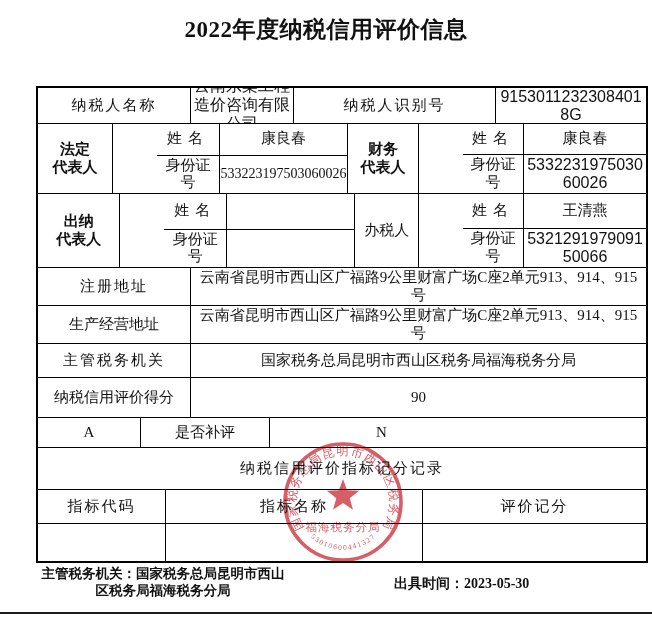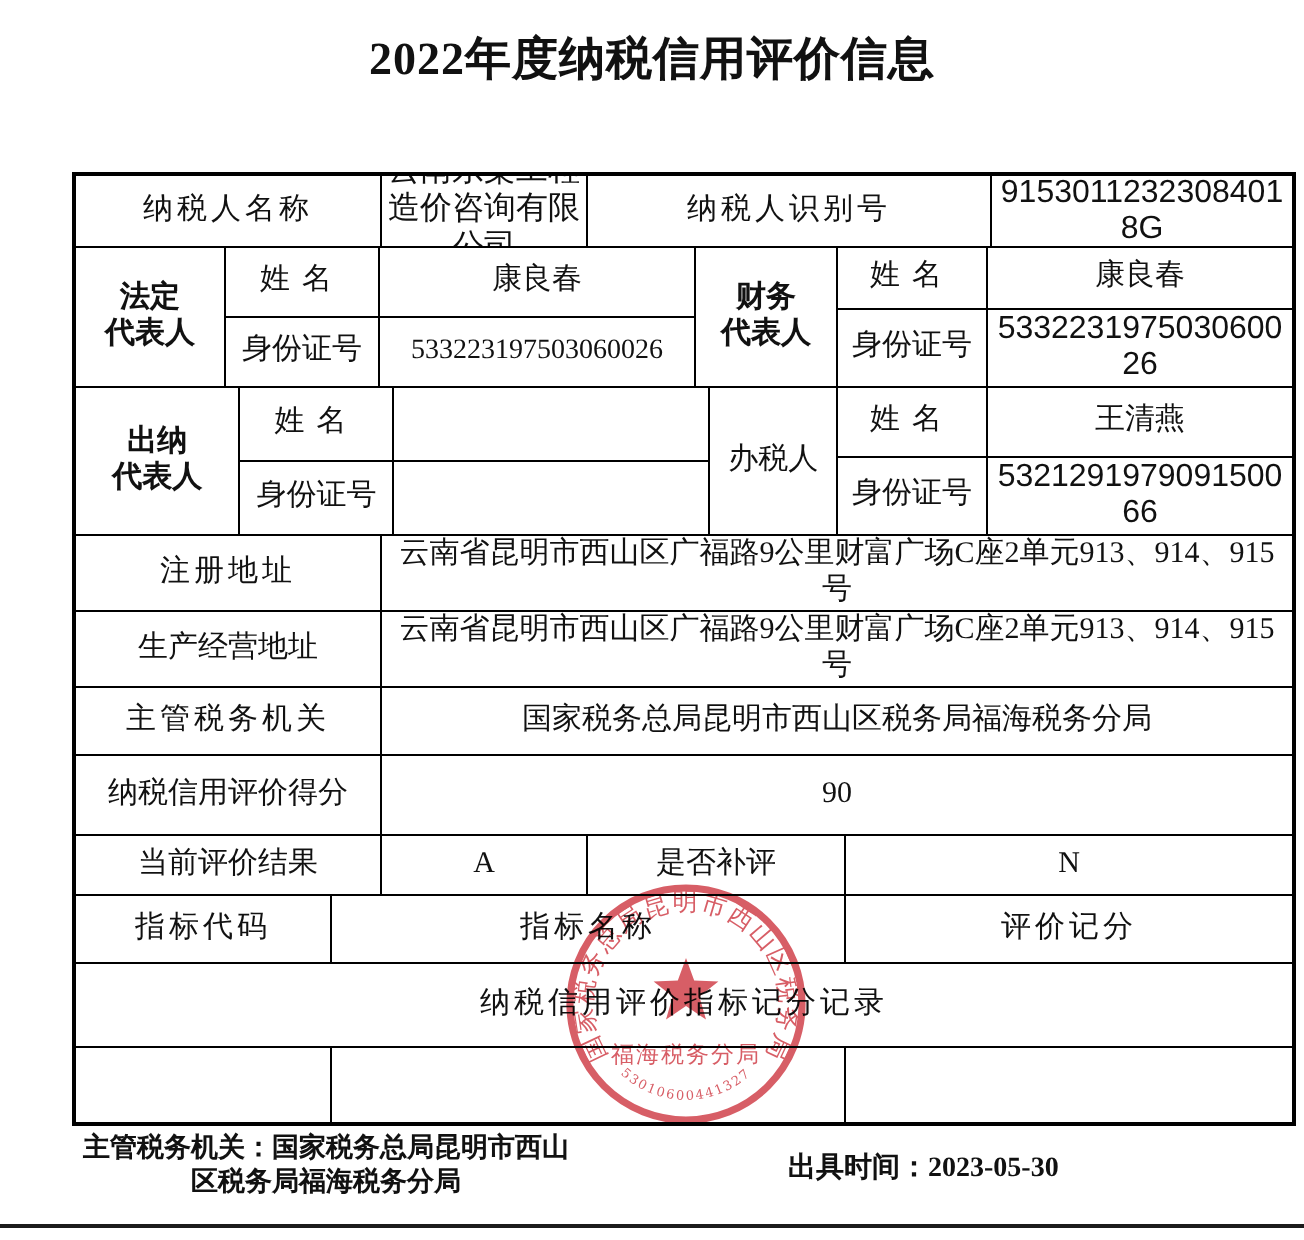--- a/index.html
+++ b/index.html
@@ -19,21 +19,21 @@
   .row{display:flex;box-sizing:border-box;border-bottom:1.5px solid #000;}
   .row.lastrow{border-bottom:none;}
   .cell{
     box-sizing:border-box;border-right:1.5px solid #000;
     display:flex;align-items:center;justify-content:center;
     text-align:center;font-size:15px;line-height:1.18;padding:1px 3px;
     overflow:hidden;
   }
   .cell.last{border-right:none;}
   .sub{display:flex;flex-direction:column;box-sizing:border-box;}
-  .subrow{display:flex;flex:1;box-sizing:border-box;}
+  .subrow{display:flex;flex:1;box-sizing:border-box;margin-left:44px;}
   .subrow.first{border-bottom:1.5px solid #000;}
   .pre{white-space:pre-line;font-weight:bold;}
   .ls1{letter-spacing:2px;}
   .ls2{letter-spacing:6px;}
   .shrink{font-size:16px;padding:1px 2px;}
   .num-sm{font-size:14px;font-family:"Liberation Serif",serif;letter-spacing:0;}
   .num-lg{
     font-size:16px;font-family:Liberation Sans, sans-serif;
     word-break:break-all;line-height:1.12;padding:1px 2px;
   }
@@ -133,34 +133,33 @@
     <div class="cell ls1" style="width:153px">主管税务机关</div>
     <div class="cell last" style="width:455px">国家税务总局昆明市西山区税务局福海税务分局</div>
   </div>
 
   <div class="row" style="height:40px">
     <div class="cell" style="width:153px">纳税信用评价得分</div>
     <div class="cell last" style="width:455px">90</div>
   </div>
 
   <div class="row" style="height:30px">
-    <div class="cell" style="width:153px">当前评价结果</div>
     <div class="cell" style="width:103px">A</div>
     <div class="cell" style="width:129px">是否补评</div>
     <div class="cell last" style="width:223px">N</div>
+  </div>
+
+  <div class="row" style="height:42px">
+    <div class="cell ls1 last" style="width:608px">纳税信用评价指标记分记录</div>
   </div>
 
   <div class="row" style="height:34px">
     <div class="cell ls1" style="width:128px">指标代码</div>
     <div class="cell ls1" style="width:257px">指标名称</div>
     <div class="cell ls1 last" style="width:223px">评价记分</div>
-  </div>
-
-  <div class="row" style="height:42px">
-    <div class="cell ls1 last" style="width:608px">纳税信用评价指标记分记录</div>
   </div>
 
   <div class="row lastrow" style="height:37px">
     <div class="cell" style="width:128px"></div>
     <div class="cell" style="width:257px"></div>
     <div class="cell last" style="width:223px"></div>
   </div>
 
 </div>
 

